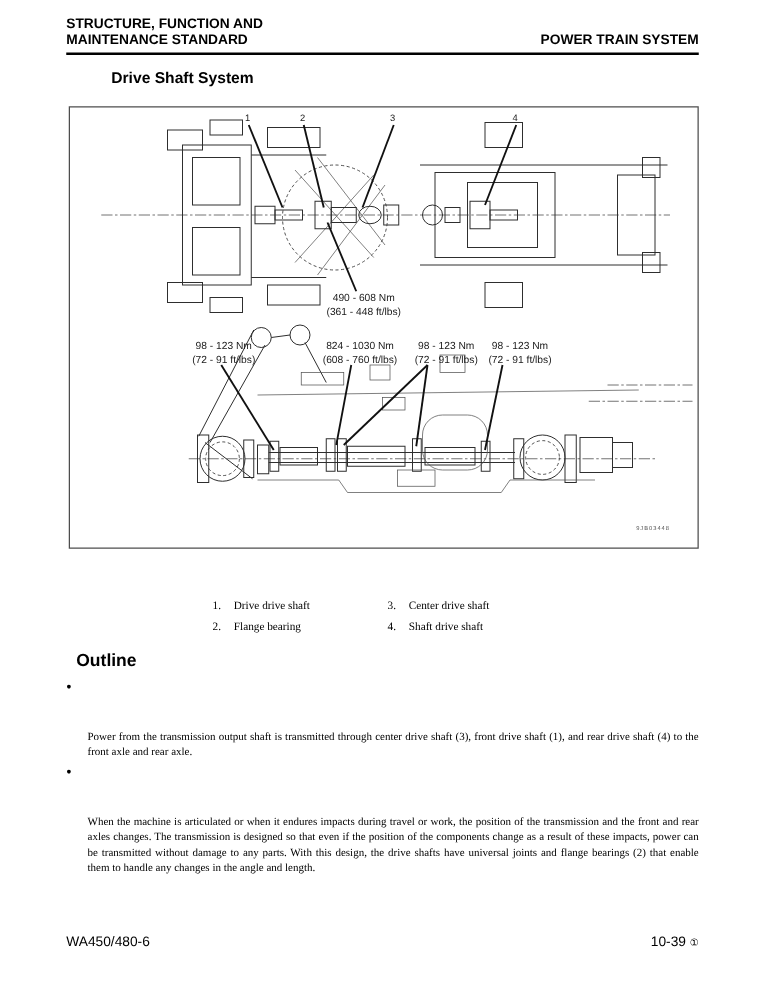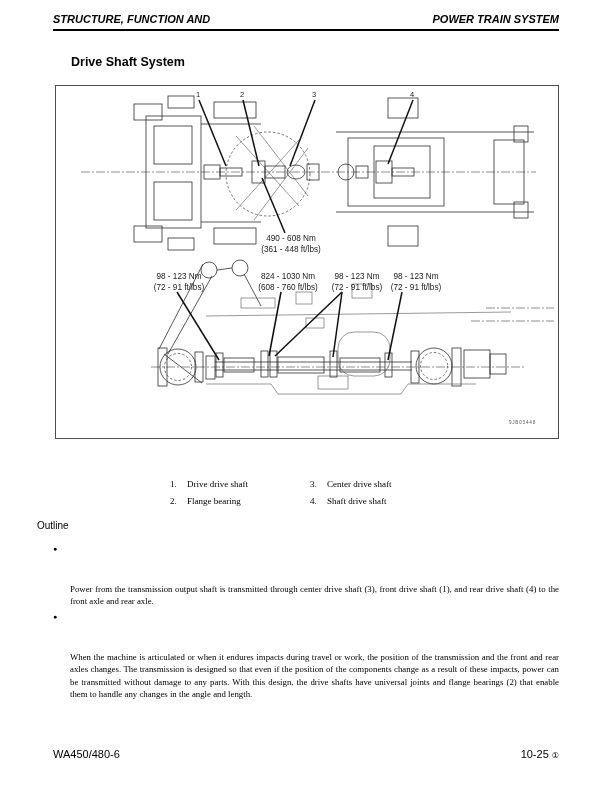--- a/index.html
+++ b/index.html
@@ -11,27 +11,26 @@
     color:#000;
     overflow:hidden;
     margin:0 auto;
   }
   
   .header{
     position:absolute;left:53px;top:13px;right:53px;
     display:flex;justify-content:space-between;align-items:flex-end;
     border-bottom:2.5px solid #000;
     padding-bottom:3px;
-    font-style:italic;
   }
   .header .left{font-size:11px;font-weight:bold;line-height:13px;}
   .header .right{font-size:11px;font-weight:bold;line-height:13px;}
   
   .doc-title{
-    position:absolute;left:35px;top:55px;
+    position:absolute;left:53px;top:55px;
     font-size:12.5px;font-weight:bold;padding-left:36px;
   }
   
   .figure-frame{
     position:absolute;left:55px;top:85px;
     width:502px;height:352px;
     border:1px solid #4d4d4d;
     background:#fff;
   }
   .figure-frame svg{display:block;}
@@ -48,22 +47,22 @@
   .legend{
     position:absolute;left:170px;top:479px;width:300px;
     font-family:"Liberation Serif",serif;font-size:9px;
     display:grid;grid-template-columns:140px 160px;grid-auto-flow:column;
     grid-template-rows:repeat(2,17px);
   }
   .legend-item{display:flex;}
   .legend-item .num{width:17px;}
   
   .outline-heading{
-    position:absolute;left:37px;top:520px;
-    font-size:10px;font-weight:normal;
+    position:absolute;left:61px;top:520px;
+    font-size:14px;font-weight:bold;
   }
   .outline-list{
     position:absolute;left:53px;top:541px;width:506px;
     font-family:"Liberation Serif",serif;font-size:8.8px;line-height:12.4px;
   }
   .bullet-item{display:flex;margin-bottom:1px;}
   .bullet-item .marker{width:17px;flex:0 0 17px;font-size:7px;padding-top:2px;}
   .bullet-item .txt{flex:1;text-align:justify;margin-top:42px;}
   
   .footer{
@@ -76,20 +75,21 @@
   .footer .pg .marker{font-size:8px;}
 </style>
 </head>
 <body>
 
 <div class="page">
 
   <div class="header">
     <div class="left">
       <div>STRUCTURE, FUNCTION AND</div>
+      <div>MAINTENANCE STANDARD</div>
     </div>
     <div class="right">POWER TRAIN SYSTEM</div>
   </div>
 
   <div class="doc-title">Drive Shaft System</div>
 
   <div class="figure-frame">
     <svg viewBox="0 0 502 352" width="502" height="352">
 
       <g>
@@ -264,18 +264,18 @@
     </div>
     <div class="bullet-item">
       <span class="marker">●</span>
       <span class="txt">When the machine is articulated or when it endures impacts during travel or work, the position of the transmission and the front and rear axles changes. The transmission is designed so that even if the position of the components change as a result of these impacts, power can be transmitted without damage to any parts. With this design, the drive shafts have universal joints and flange bearings (2) that enable them to handle any changes in the angle and length.</span>
     </div>
   </div>
 
   <div class="footer">
     <span>WA450/480-6</span>
     <span class="pg">
-      <span>10-25</span>
+      <span>10-39</span>
       <span class="marker">①</span>
     </span>
   </div>
 
 </div>
 
 </body></html>

